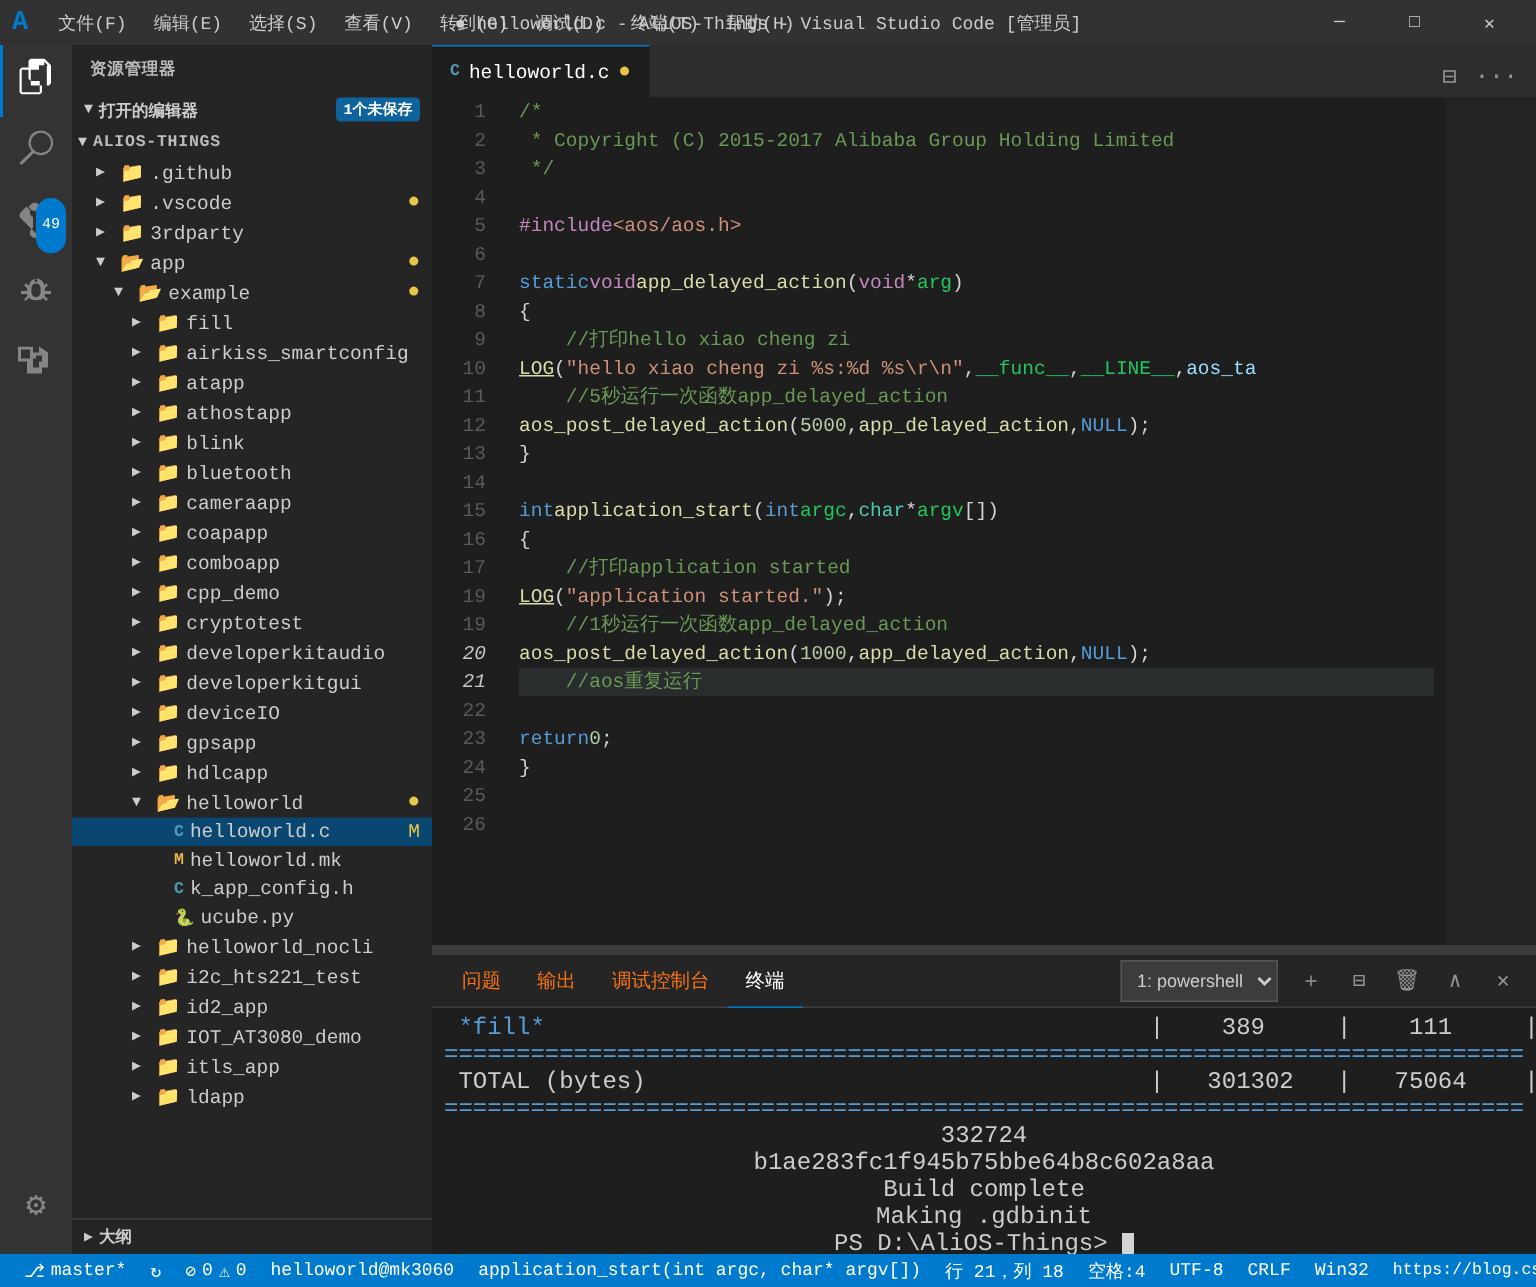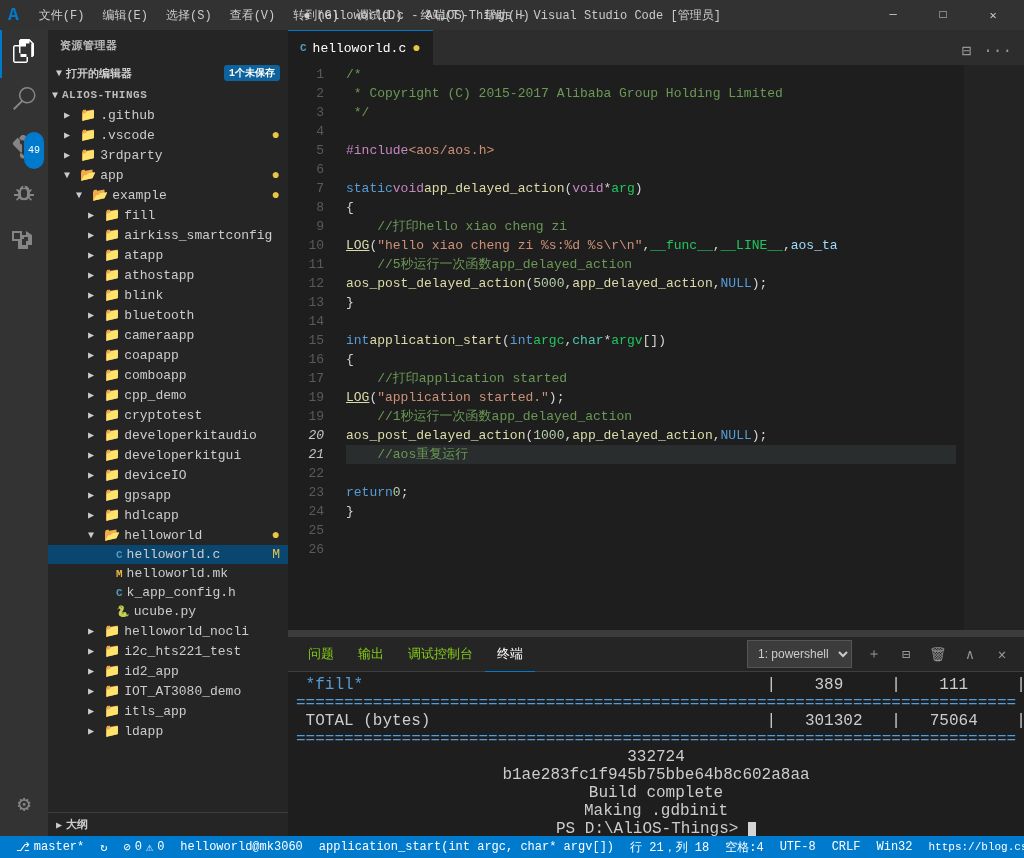--- a/index.html
+++ b/index.html
@@ -75,21 +75,21 @@
     .punc { color: #d4d4d4; }
     .inc { color: #c586c0; }
     .inc-path { color: #ce9178; }
     .macro { color: #dcdcaa; text-decoration: underline; }
     #minimap { width: 60px; background: #1e1e1e; overflow: hidden; flex-shrink: 0; }
     #minimap-canvas { width: 60px; background: #252526; height: 100%; }
 
     
     #panel { height: 200px; background: #1e1e1e; border-top: 1px solid #3d3d3d; display: flex; flex-direction: column; flex-shrink: 0; }
     #panel-tabs { display: flex; align-items: center; background: #252526; height: 35px; padding: 0 8px; gap: 0; border-bottom: 1px solid #3d3d3d; }
-    .panel-tab { padding: 0 12px; height: 35px; display: flex; align-items: center; color: #84cc16; cursor: pointer; font-size: 13px; }
+    .panel-tab { padding: 0 12px; height: 35px; display: flex; align-items: center; color: #f97316; cursor: pointer; font-size: 13px; }
     .panel-tab.active { color: #ffffff; border-bottom: 1px solid #007acc; }
     #panel-actions { margin-left: auto; display: flex; gap: 4px; }
     .panel-action-btn { width: 28px; height: 28px; display: flex; align-items: center; justify-content: center; color: #969696; cursor: pointer; font-size: 14px; }
     .terminal-selector { background: #3c3c3c; color: #cccccc; border: 1px solid #555; padding: 2px 6px; font-size: 12px; margin-right: 4px; }
     #panel-content { flex: 1; overflow-y: auto; padding: 4px 8px; font-size: 16px; color: #cccccc; text-align: center; }
     .term-line { line-height: 18px; white-space: pre; }
     .term-sep { color: #569cd6; }
     .term-total { color: #cccccc; }
     .term-prompt { color: #cccccc; }
 

